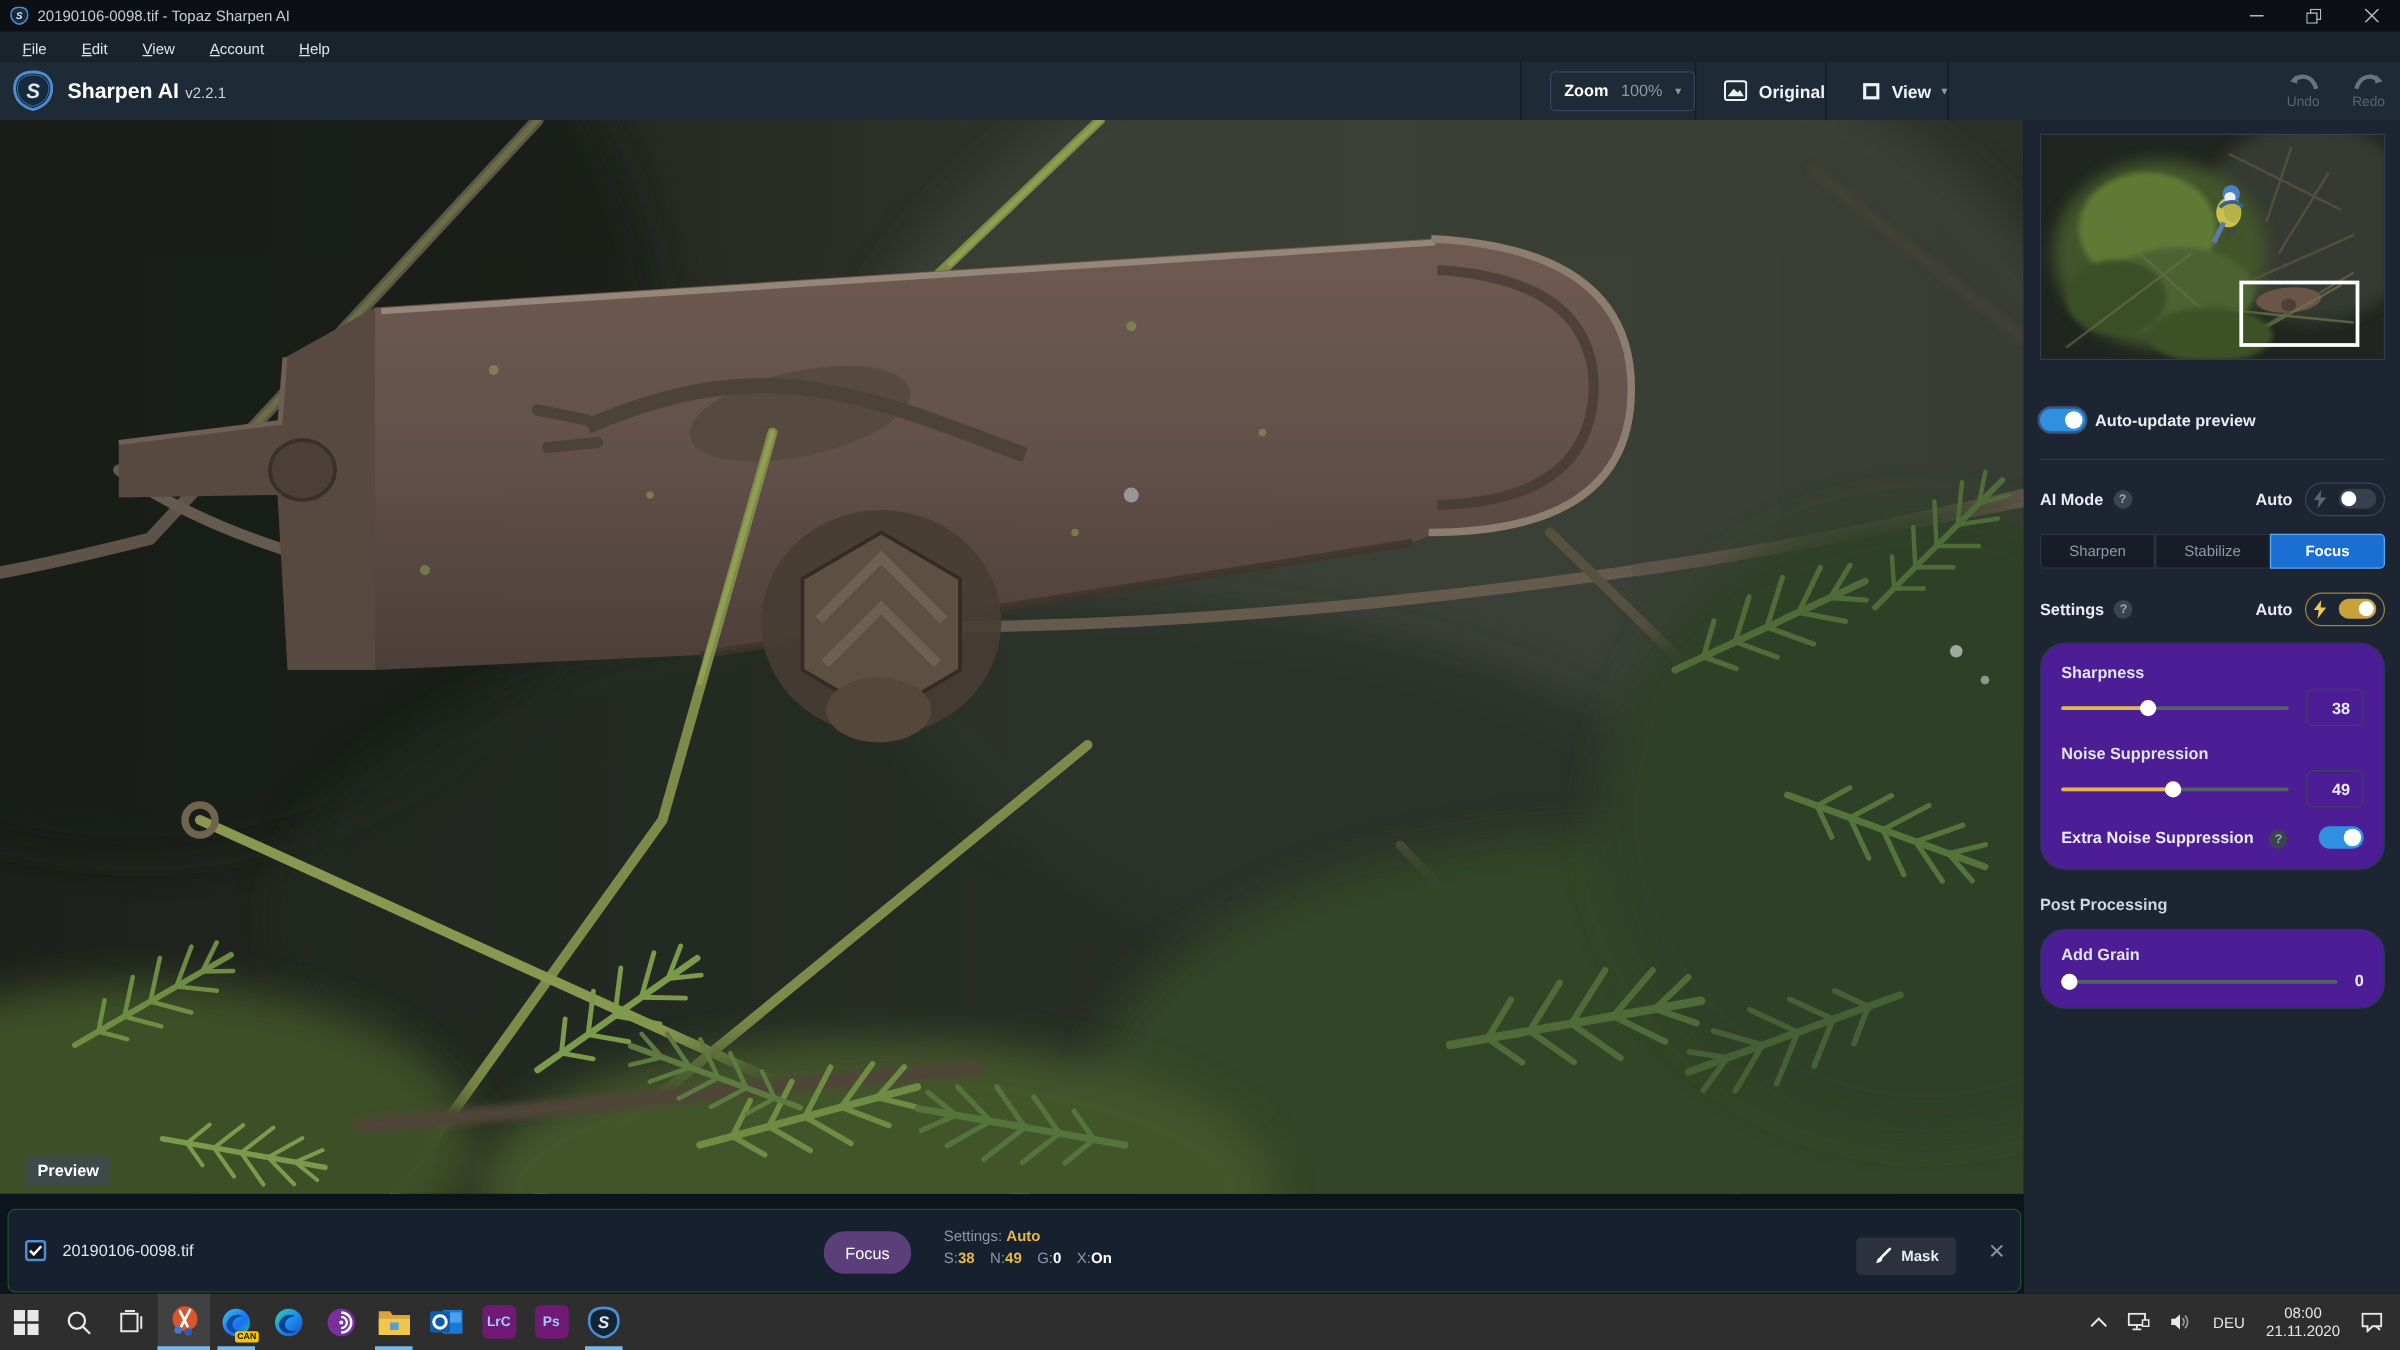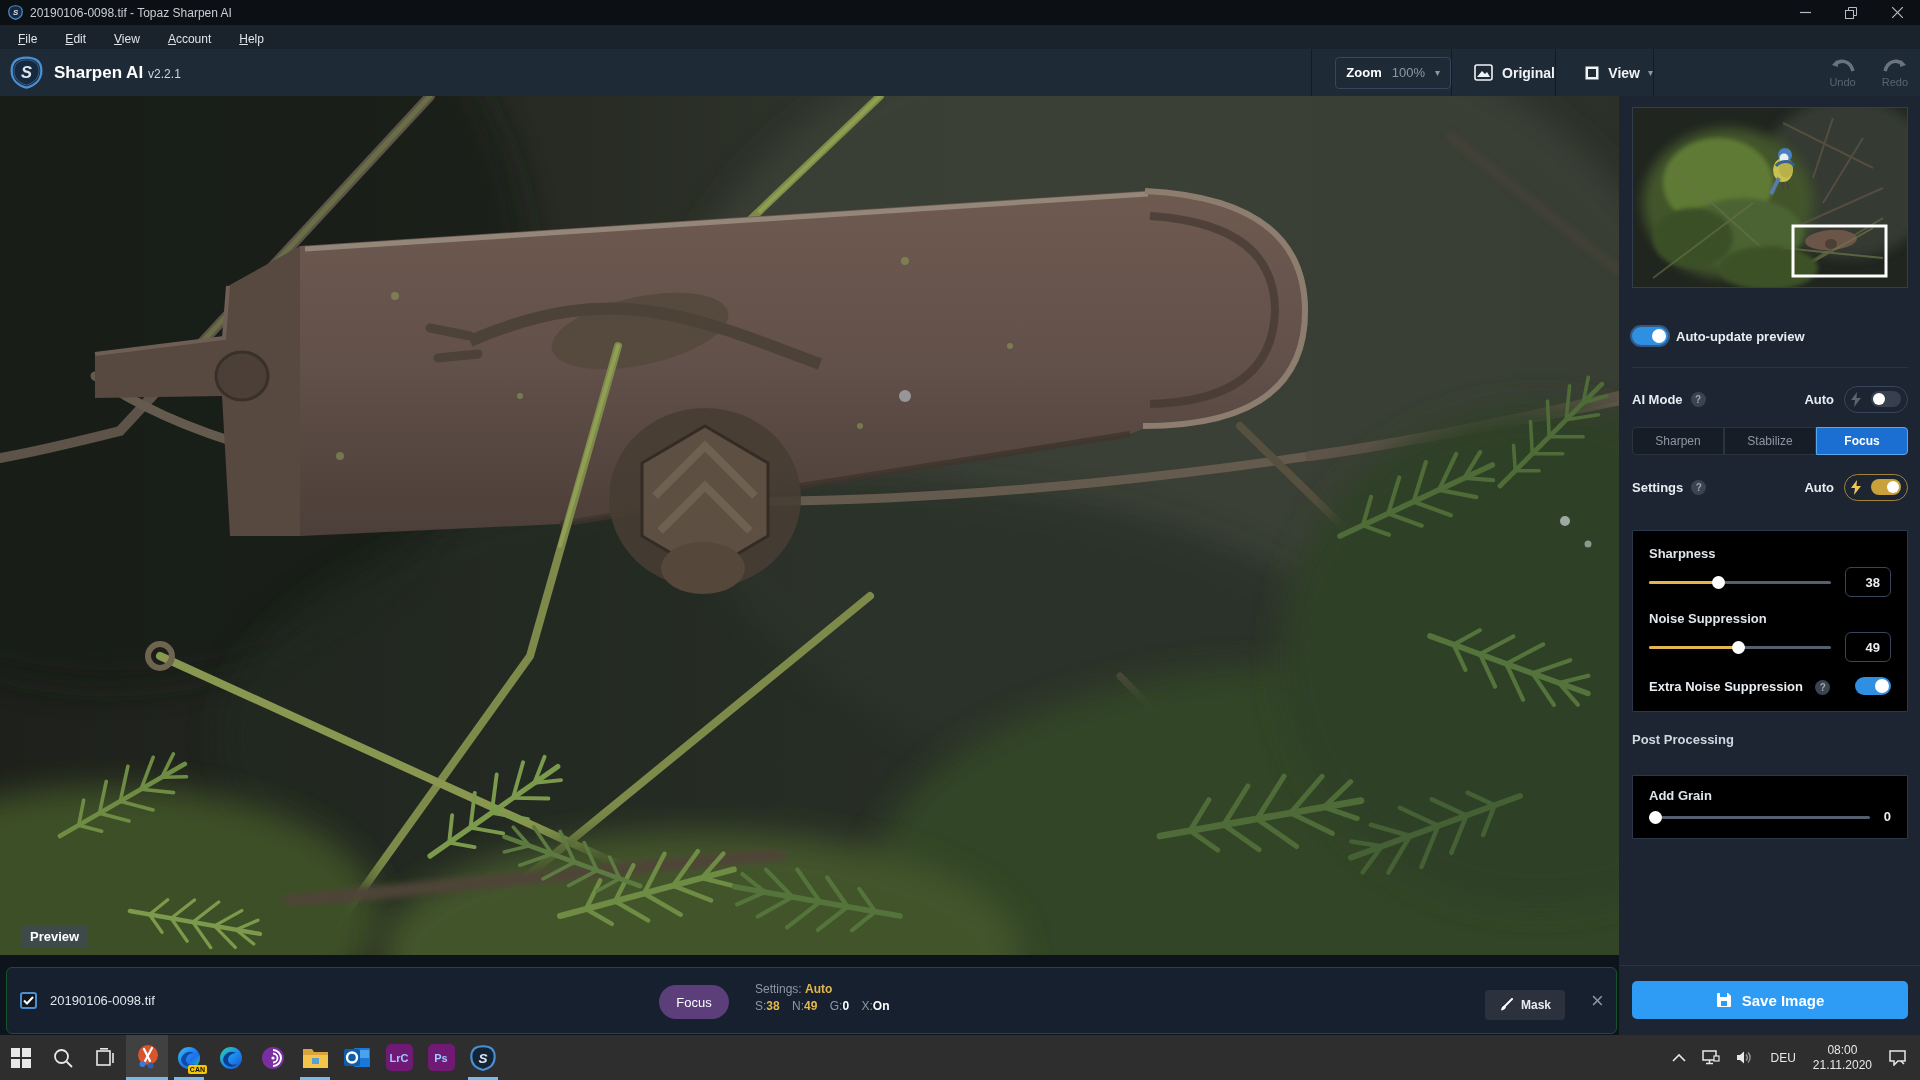--- a/index.html
+++ b/index.html
@@ -32,21 +32,21 @@
   .hdr-right{position:absolute;right:0;top:0;height:100%;display:flex}
   .hdr-sec{display:flex;align-items:center;justify-content:flex-end;border-left:1px solid #141b24;height:100%}
   .sec-zoom{width:140px}
   .zoom-box{display:flex;align-items:center;border:1px solid var(--border);border-radius:4px;height:32px;padding:0 10px;gap:10px}
   .zoom-box .zl{color:#fff;font-size:13px;font-weight:bold}
   .zoom-box .zv{color:var(--muted);font-size:13px}
   .chev{color:var(--muted);font-size:10px}
   .sec-original{width:104px;gap:9px}
   .sec-view{width:98px;gap:8px}
   .hdr-label{color:#f0f3f6;font-size:14px;font-weight:bold}
-  .sec-history{width:267px;justify-content:flex-end;gap:26px;padding-right:12px}
+  .sec-history{width:362px;justify-content:flex-end;gap:26px;padding-right:12px}
   .hist-btn{display:flex;flex-direction:column;align-items:center;gap:1px;color:#5a6472;font-size:11px}
 
   
   .content{flex:1;display:flex;min-height:0}
   .canvas{position:relative;width:1619px;background:var(--canvas-bg)}
   .canvas > svg.photo{display:block}
   .preview-badge{position:absolute;left:21px;top:829px;background:rgba(62,72,84,.8);color:#fff;font-size:13px;font-weight:bold;padding:4px 9px;border-radius:2px}
 
   
   .bottombar{position:absolute;left:6px;top:871px;width:1611px;height:67px;background:var(--barbg);border:1px solid #14532d;border-radius:6px;display:flex;align-items:center}
@@ -82,21 +82,21 @@
   .minitoggle{width:30px;height:16px;border-radius:8px;background:#39404d;position:relative}
   .minitoggle .dot{position:absolute;top:2px;left:2px;width:12px;height:12px;border-radius:50%;background:#fff}
   .minitoggle.on{background:#c9a13b}
   .minitoggle.on .dot{left:auto;right:2px}
   .tabs{margin-top:13px;display:flex}
   .tab{flex:1;height:28px;background:#161d27;border:1px solid #2a3441;color:#8d98a5;font-size:12px;display:flex;align-items:center;justify-content:center}
   .tab:first-child{border-radius:4px 0 0 4px}
   .tab:last-child{border-radius:0 4px 4px 0}
   .tab.active{background:var(--tabactive);border-color:#5aa7f0;color:#fff;font-weight:bold}
   .settings-row{margin-top:17px;height:30px}
-  .group-panel{margin-top:28px;border:1px solid #2b3849;border-radius:1px;background:#000000;padding:15px 16px 16px}
+  .group-panel{margin-top:12px;border:1px solid #2b3849;border-radius:20px;background:#4c1d95;padding:15px 16px 16px}
   .slider-label{color:#dfe5ea;font-size:13px;font-weight:bold}
   .slider-row{display:flex;align-items:center;margin-top:6px}
   .slider{position:relative;height:14px;flex:1}
   .slider .track{position:absolute;left:0;right:0;top:6px;height:3px;background:#555f6d;border-radius:2px}
   .slider .fill{position:absolute;left:0;top:6px;height:3px;background:var(--gold);border-radius:2px;min-width:6px}
   .slider .knob{position:absolute;right:-7px;top:-5px;width:13px;height:13px;background:#fff;border-radius:50%}
   .valbox{width:46px;height:30px;border:1px solid var(--border);border-radius:6px;color:#e8edf2;font-size:13px;font-weight:bold;display:flex;align-items:center;justify-content:flex-end;padding-right:10px;margin-left:14px;flex:0 0 auto}
   .mt14{margin-top:14px}
   .extra-row{margin-top:15px;justify-content:space-between}
   .section-lbl{margin-top:20px;color:#cfd7df;font-size:13px;font-weight:bold}
@@ -477,30 +477,20 @@
           <div class="slider">
             <div class="track"></div>
             <div class="fill" style="width: 0%;">
                 <div class="knob"></div>
               </div>
           </div>
           <span class="grain-val">0</span>
         </div>
       </div>
 
-      <div class="save-area">
-        <div class="save-btn">
-          <svg width="16" height="16" viewBox="0 0 16 16">
-            <path d="M1,2 a1,1 0 0 1 1,-1 H12 L15,4 V14 a1,1 0 0 1 -1,1 H2 a1,1 0 0 1 -1,-1 Z" fill="#fff"></path>
-            <rect x="4" y="1" width="7" height="4" fill="#2e9bf5"></rect>
-            <rect x="5" y="9" width="6" height="5" fill="#2e9bf5"></rect>
-          </svg>
-          <span>Save Image</span>
-        </div>
-      </div>
     </div>
   </div>
 
   <div class="taskbar">
     <div class="tb-cell">
       <svg width="20" height="20" viewBox="0 0 20 20">
         <rect x="0" y="0" width="9" height="9" fill="#e8e8e8"></rect>
           <rect x="11" y="0" width="9" height="9" fill="#e8e8e8"></rect>
         <rect x="0" y="11" width="9" height="9" fill="#e8e8e8"></rect>
           <rect x="11" y="11" width="9" height="9" fill="#e8e8e8"></rect>

